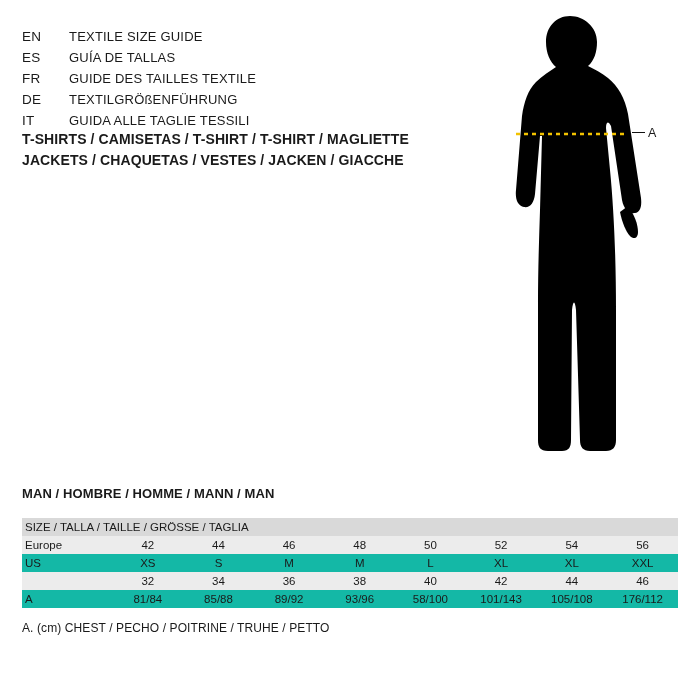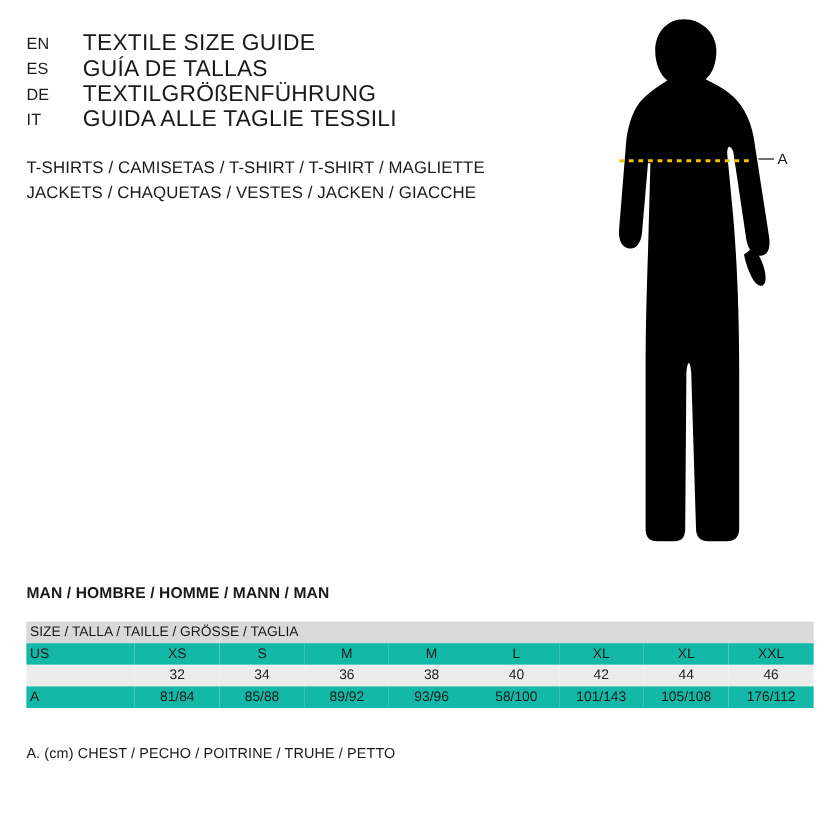--- a/index.html
+++ b/index.html
@@ -35,33 +35,33 @@
     line-height: 21px;
     font-size: 13.5px;
     letter-spacing: 0.2px;
   }
   .lang-code {
     width: 47px;
     flex: 0 0 47px;
     font-size: 13.5px;
   }
   .lang-text {
-    font-size: 19px;
+    font-size: 13px;
     white-space: nowrap;
   }
 
   
   .cat-block {
     position: absolute;
     left: 22px;
     top: 129px;
   }
   .cat-line {
     font-size: 14px;
-    font-weight: normal;
+    font-weight: bold;
     line-height: 21px;
     white-space: nowrap;
     letter-spacing: 0.1px;
   }
 
   
   .figure-wrap {
     position: absolute;
     left: 470px;
     top: 10px;
@@ -143,20 +143,24 @@
 <div class="page">
 
   <div class="lang-block">
     <div class="lang-row">
       <span class="lang-code">EN</span>
       <span class="lang-text">TEXTILE SIZE GUIDE</span>
     </div>
     <div class="lang-row">
       <span class="lang-code">ES</span>
       <span class="lang-text">GUÍA DE TALLAS</span>
+    </div>
+    <div class="lang-row">
+      <span class="lang-code">FR</span>
+      <span class="lang-text">GUIDE DES TAILLES TEXTILE</span>
     </div>
     <div class="lang-row">
       <span class="lang-code">DE</span>
       <span class="lang-text">TEXTILGRÖßENFÜHRUNG</span>
     </div>
     <div class="lang-row">
       <span class="lang-code">IT</span>
       <span class="lang-text">GUIDA ALLE TAGLIE TESSILI</span>
     </div>
   </div>
@@ -212,20 +216,31 @@
   <div class="chest-dash"></div>
   <div class="chest-label">A</div>
 
   <div class="man-title">MAN / HOMBRE / HOMME / MANN / MAN</div>
 
   <table class="size-table">
     <tbody>
       <tr class="row-head">
         <td class="cell-label" colspan="9">SIZE / TALLA / TAILLE / GRÖSSE / TAGLIA</td>
       </tr>
+      <tr class="row-shade">
+        <td class="cell-label">Europe</td>
+        <td class="cell-val">42</td>
+        <td class="cell-val">44</td>
+        <td class="cell-val">46</td>
+        <td class="cell-val">48</td>
+        <td class="cell-val">50</td>
+        <td class="cell-val">52</td>
+        <td class="cell-val">54</td>
+        <td class="cell-val">56</td>
+      </tr>
       <tr class="row-plain">
         <td class="cell-label">US</td>
         <td class="cell-val">XS</td>
         <td class="cell-val">S</td>
         <td class="cell-val">M</td>
         <td class="cell-val">M</td>
         <td class="cell-val">L</td>
         <td class="cell-val">XL</td>
         <td class="cell-val">XL</td>
         <td class="cell-val">XXL</td>

